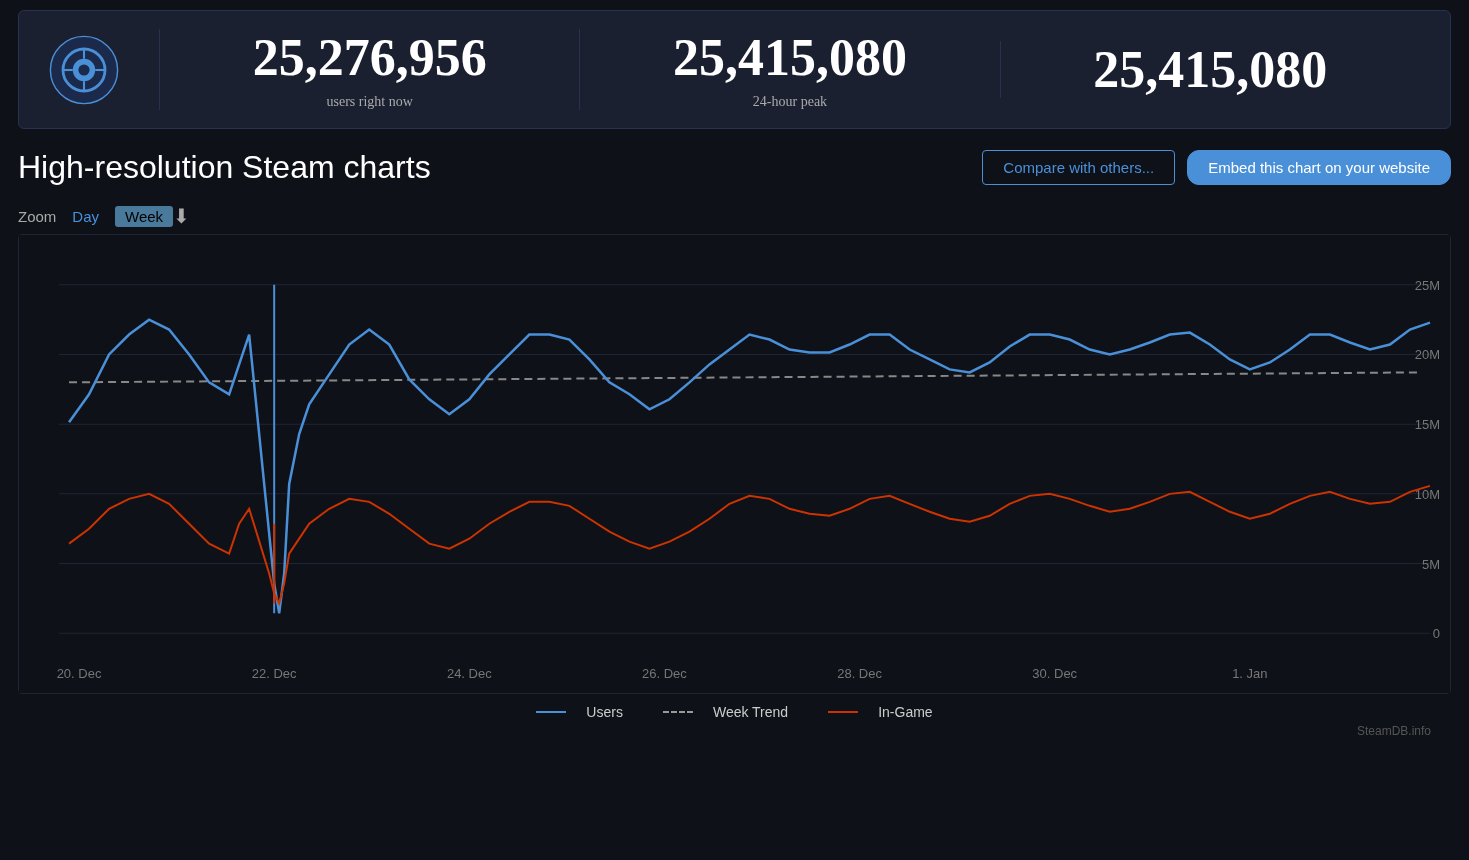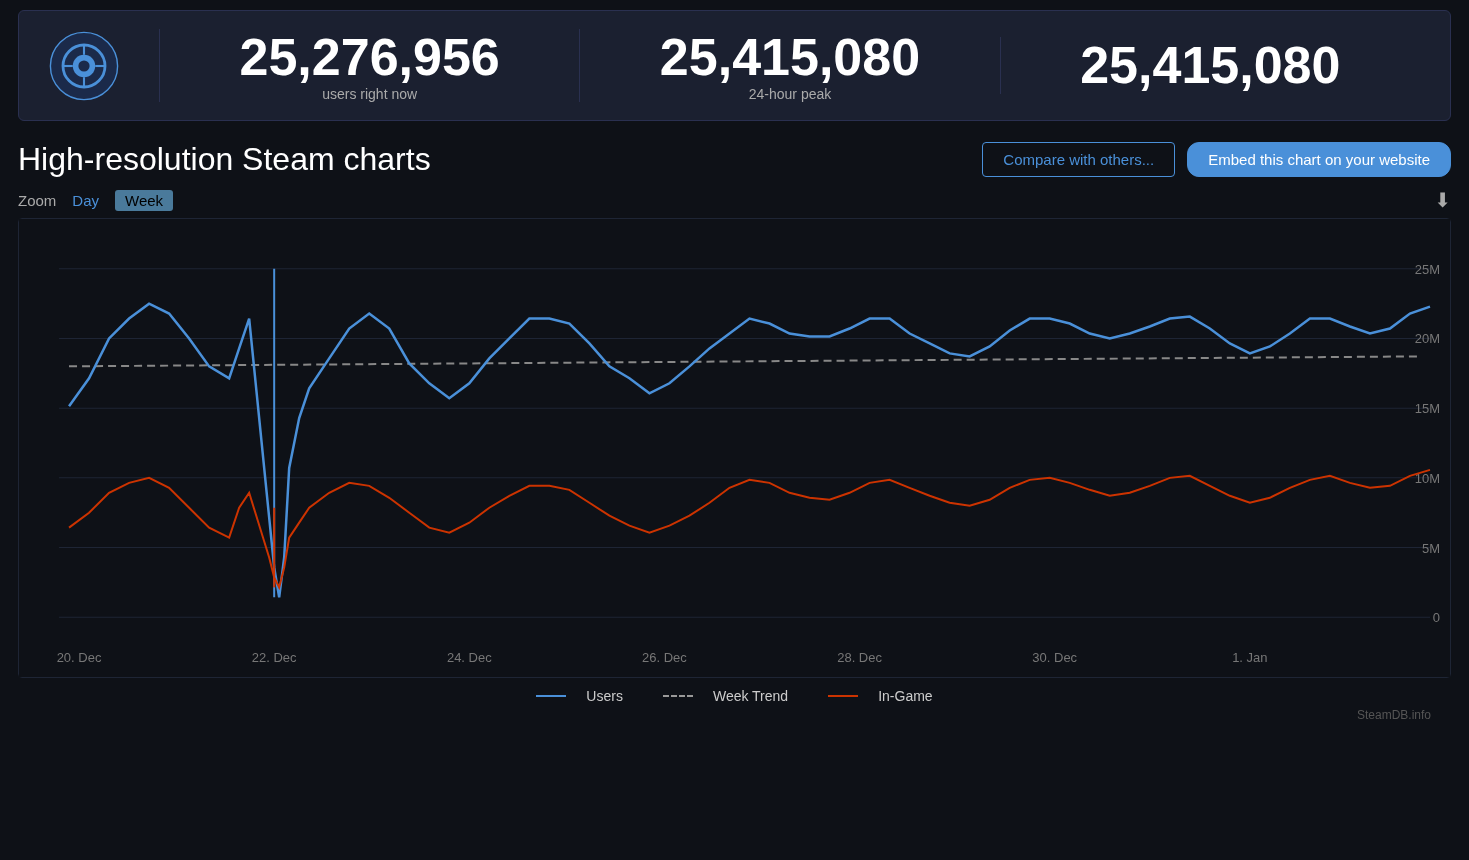--- a/index.html
+++ b/index.html
@@ -15,20 +15,21 @@
     
     .stats-bar {
       background: #1b2030;
       border: 1px solid #2a3050;
       border-radius: 6px;
       margin: 10px 18px;
       padding: 18px 30px;
       display: flex;
       align-items: center;
       gap: 0;
+      font-family: Liberation Serif, serif;
     }
     .steam-logo {
       width: 70px;
       height: 70px;
       margin-right: 40px;
       flex-shrink: 0;
     }
     .stat-item {
       flex: 1;
       text-align: center;
@@ -40,32 +41,32 @@
     }
     .stat-number {
       font-size: 52px;
       font-weight: 700;
       color: #fff;
       line-height: 1.1;
     }
     .stat-label {
       font-size: 14px;
       color: #aaa;
-      margin-top: 0;
+      margin-top: 8px;
     }
 
     
     .chart-section {
       padding: 10px 18px 0;
     }
     .chart-header {
       display: flex;
       align-items: center;
       justify-content: space-between;
-      margin-bottom: 10px;
+      margin-bottom: 18px;
     }
     .chart-title {
       font-size: 32px;
       font-weight: 400;
       color: #fff;
     }
     .chart-buttons {
       display: flex;
       gap: 12px;
     }
@@ -85,21 +86,20 @@
       padding: 8px 20px;
       border-radius: 12px;
       font-size: 15px;
       cursor: pointer;
     }
 
     
     .zoom-row {
       display: flex;
       align-items: center;
-      justify-content: space-between;
       margin-bottom: 6px;
     }
     .zoom-controls {
       display: flex;
       align-items: center;
       gap: 10px;
     }
     .zoom-label {
       color: #aaa;
       font-size: 15px;

